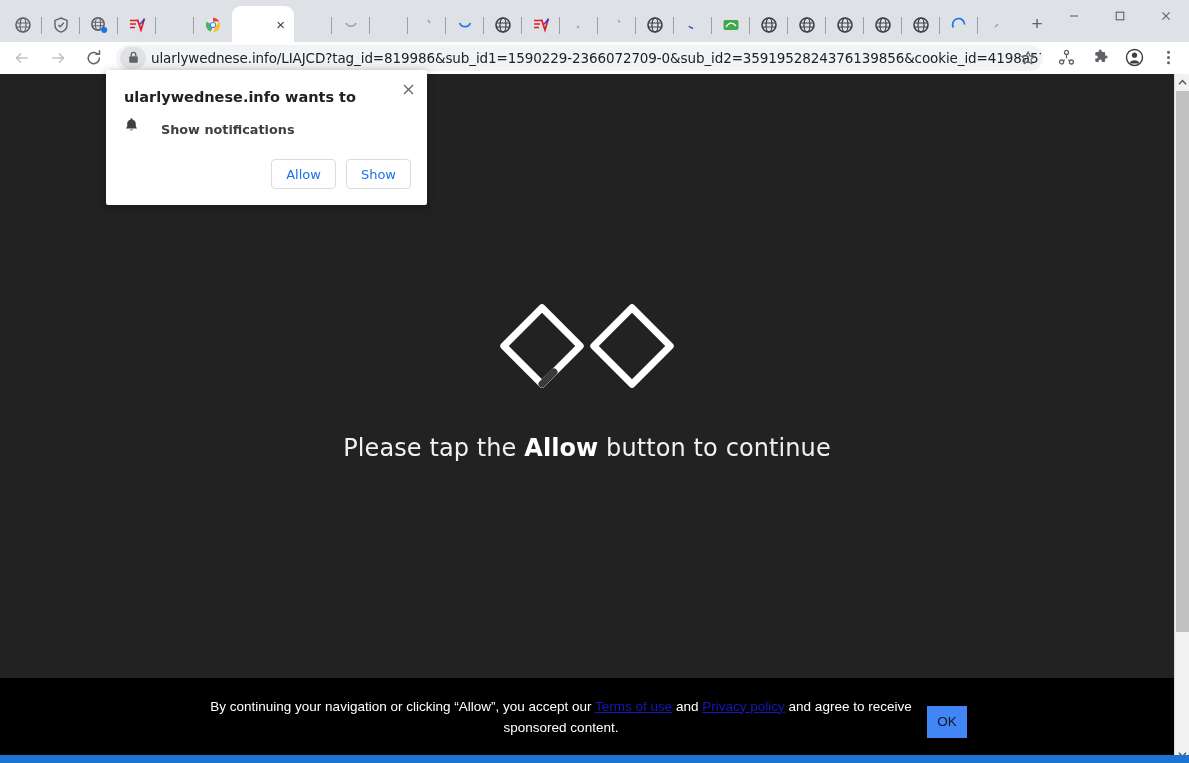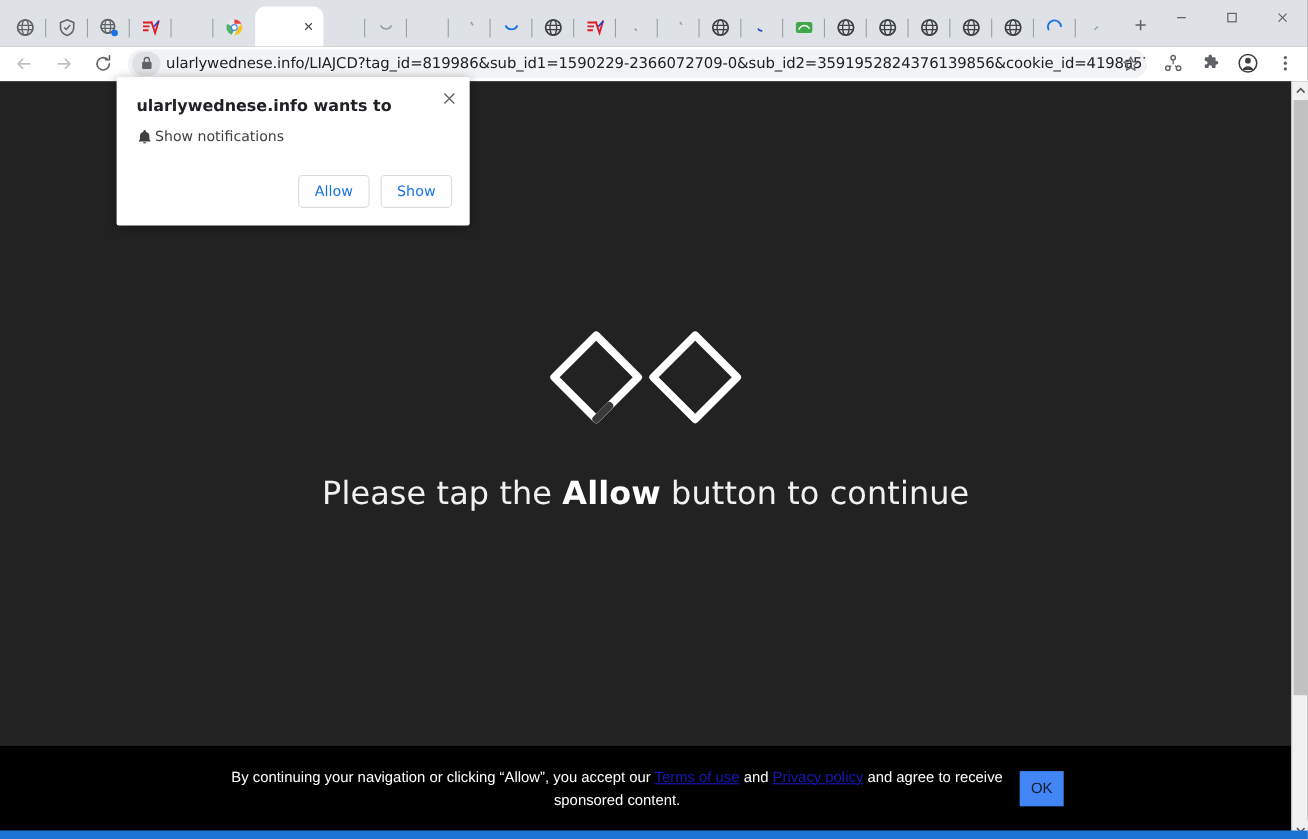--- a/index.html
+++ b/index.html
@@ -109,32 +109,32 @@
     width: 1174px; height: 689px; background: #222222;
   }
 
   .hero {
     position: absolute; left: 0; top: 0; width: 1174px; height: 610px;
     display: flex; flex-direction: column;
     align-items: center; justify-content: center;
   }
   .logo { width: 190px; height: 100px; margin-bottom: 38px; }
   .headline {
-    font-size: 29px; color: #f1f1f1; font-weight: 400;
+    font-size: 24px; color: #f1f1f1; font-weight: 400;
     font-family: "DejaVu Sans", sans-serif; letter-spacing: 0.1px;
   }
   .headline b { font-weight: 700; color: #ffffff; }
 
   .consent {
     position: absolute; left: 0; bottom: 8px;
     width: 1174px; height: 77px; background: #000000;
     display: flex; align-items: center; justify-content: center;
   }
   .consent-inner {
-    display: flex; align-items: center; gap: 12px;
+    display: flex; align-items: flex-end; gap: 12px;
     max-width: 760px;
   }
   .consent-text {
     color: #ffffff; font-size: 13.5px; line-height: 21px;
     text-align: center; font-family: "Liberation Sans", sans-serif;
   }
   .consent-text a { color: #1717b8; text-decoration: underline; }
   .okbtn {
     background: #4285f4; color: #0f172a;
     width: 40px; height: 32px; border: none;
@@ -179,21 +179,21 @@
     display: flex; align-items: center; justify-content: center;
   }
   .pb-title {
     position: absolute; left: 18px; top: 19px;
     font-size: 14.5px; color: #202124;
     font-family: "DejaVu Sans", sans-serif;
     font-weight: bold;
   }
   .pb-row {
     position: absolute; left: 18px; top: 47px;
-    display: flex; align-items: flex-start; gap: 2px;
+    display: flex; align-items: flex-end; gap: 22px; font-weight: bold;
   }
   .pb-perm { font-size: 12.8px; color: #3c4043; font-family: "DejaVu Sans", sans-serif; }
   .pb-actions {
     position: absolute; right: 16px; bottom: 16px;
     display: flex; gap: 10px;
   }
   .pb-btn {
     min-width: 62px; height: 30px; padding: 0 14px;
     border: 1px solid #dadce0; background: #ffffff;
     color: #1a73e8; font-size: 13px; border-radius: 4px;

